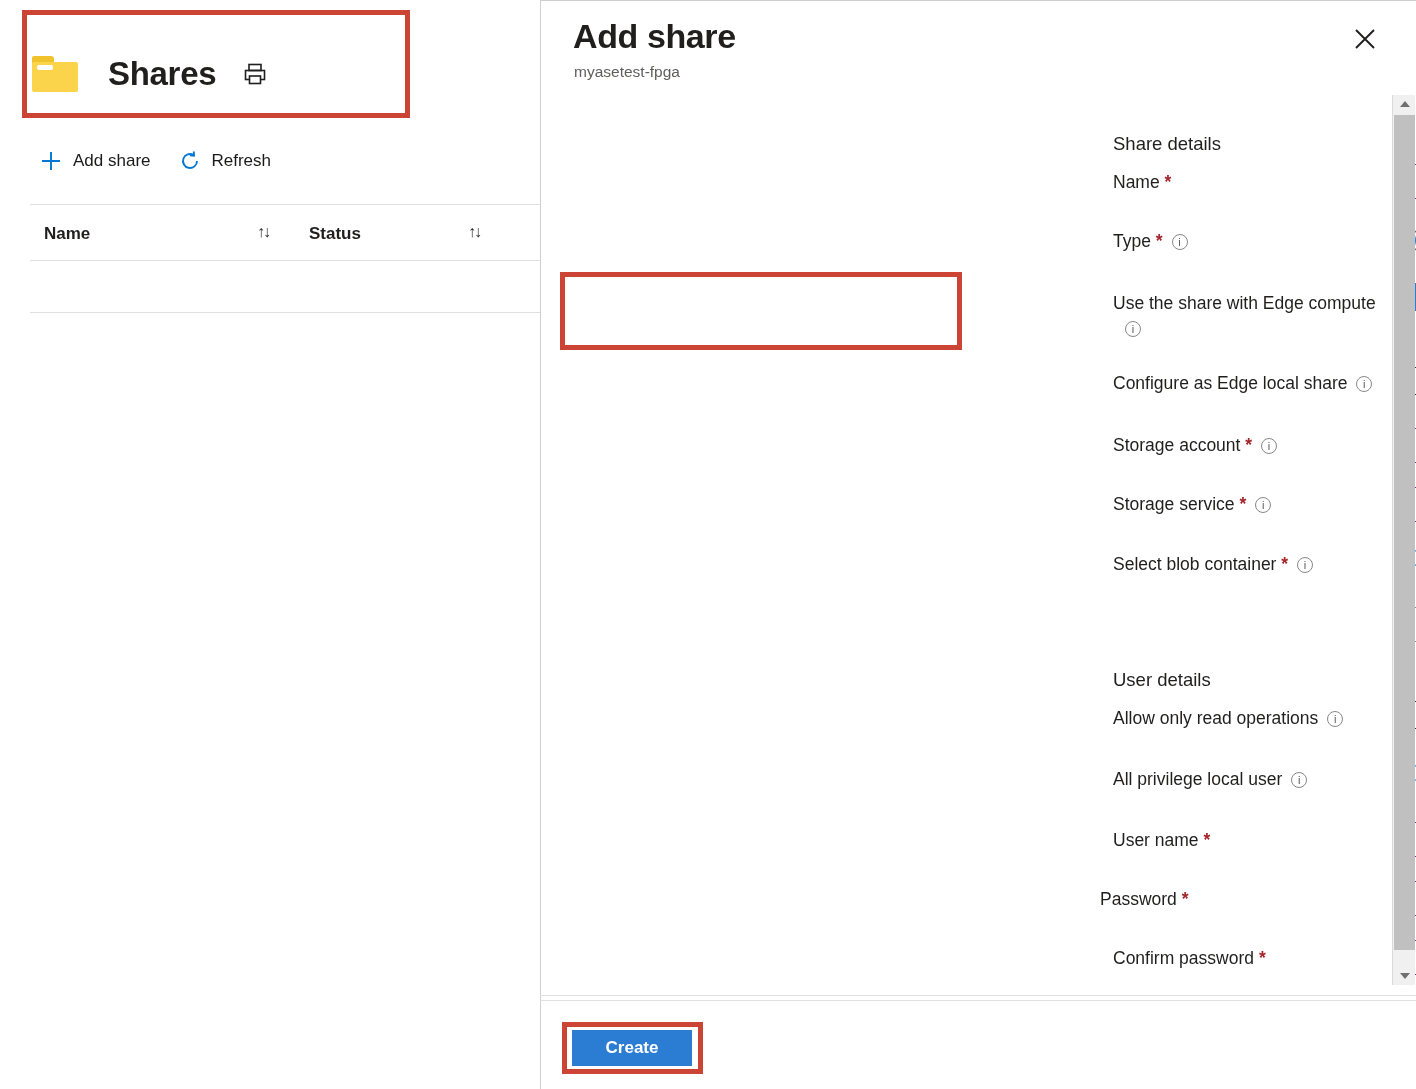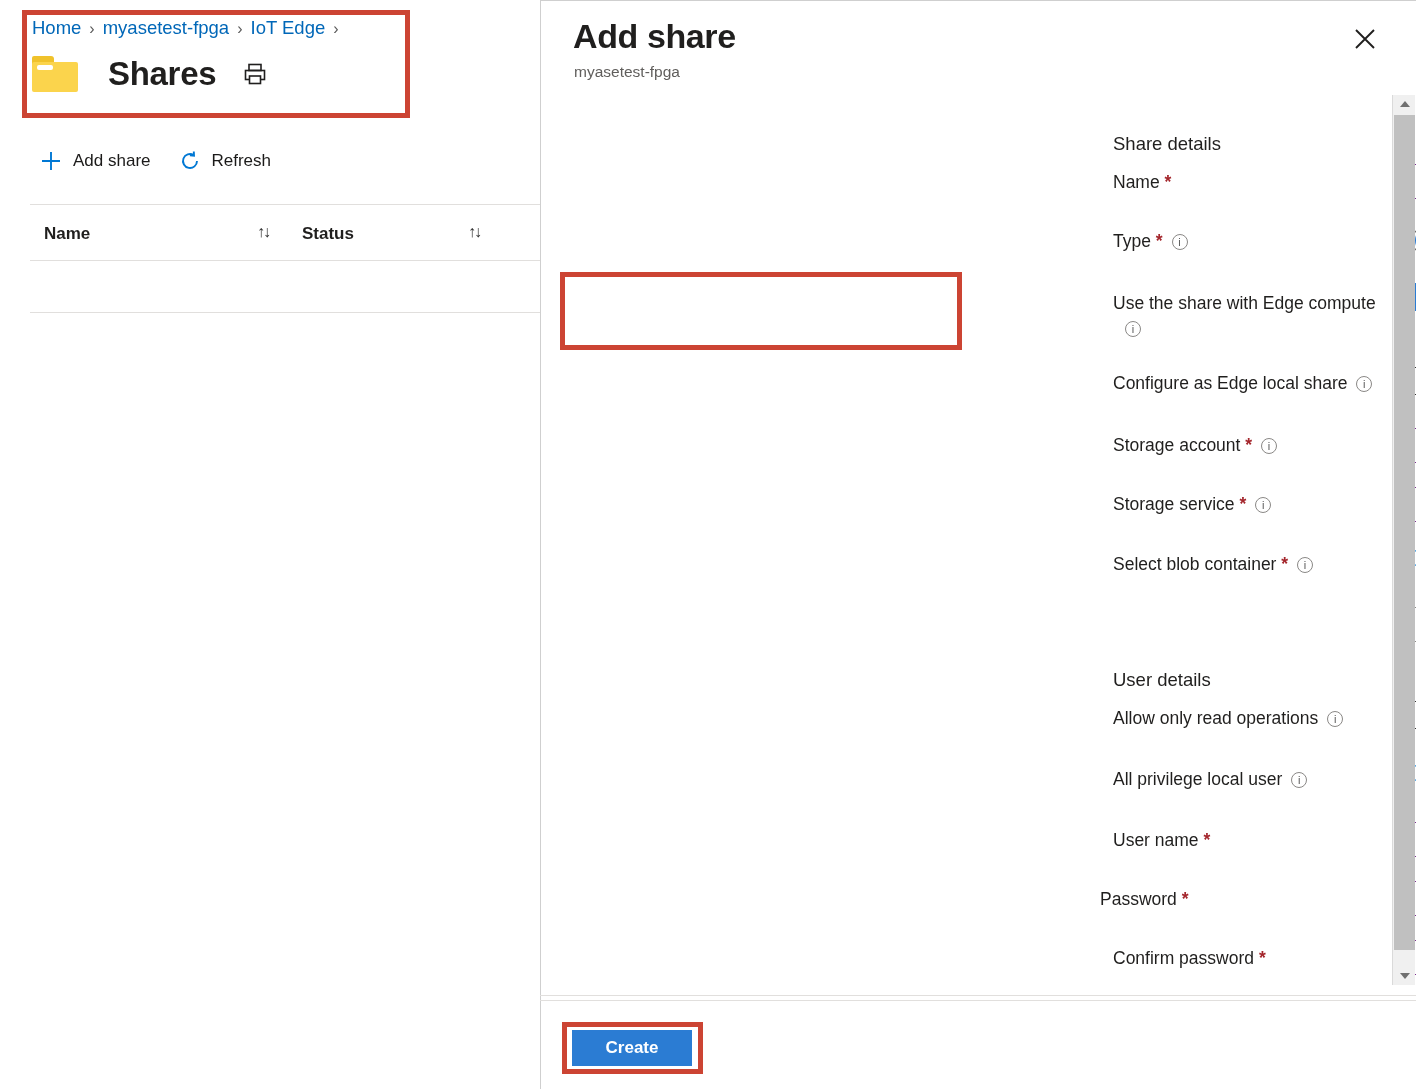--- a/index.html
+++ b/index.html
@@ -88,23 +88,20 @@
   
   .hl { position:absolute; border:5px solid #cc4433; background:transparent; pointer-events:none; }
 </style>
 </head>
 <body>
 
 <div id="root">
 
   <div class="bg-page">
 
-    <div class="breadcrumb">
-      <span class="crumb">Home</span><span class="crumb-sep">›</span><span class="crumb">myasetest-fpga</span><span class="crumb-sep">›</span><span class="crumb">IoT Edge</span><span class="crumb-sep">›</span>
-    </div>
 
     <div class="title-row">
       <span class="folder-icon">
         <span class="tab"></span>
           <span class="body"></span>
           <span class="strip"></span>
       </span>
       <span class="page-title">Shares</span>
       <span class="print-icon">
         <svg width="26" height="26" viewBox="0 0 26 26">
@@ -133,21 +130,21 @@
         </span>
         <span>Refresh</span>
       </span>
     </div>
 
     <div class="grid-div" style="top:204px;"></div>
 
     <div class="grid-head">
       <span class="gh" style="left:0;">Name</span>
       <span class="sort-glyph" style="left:213px;">↑↓</span>
-      <span class="gh" style="left:258px;">Status</span>
+      <span class="gh" style="left:265px;">Status</span>
       <span class="sort-glyph" style="left:424px;">↑↓</span>
       <span class="gh" style="left:470px;margin-left:44px;">Typ</span>
     </div>
 
     <div class="grid-div" style="top:260px;"></div>
     <div class="grid-div" style="top:312px;"></div>
   </div>
 
   <div class="panel">
 

